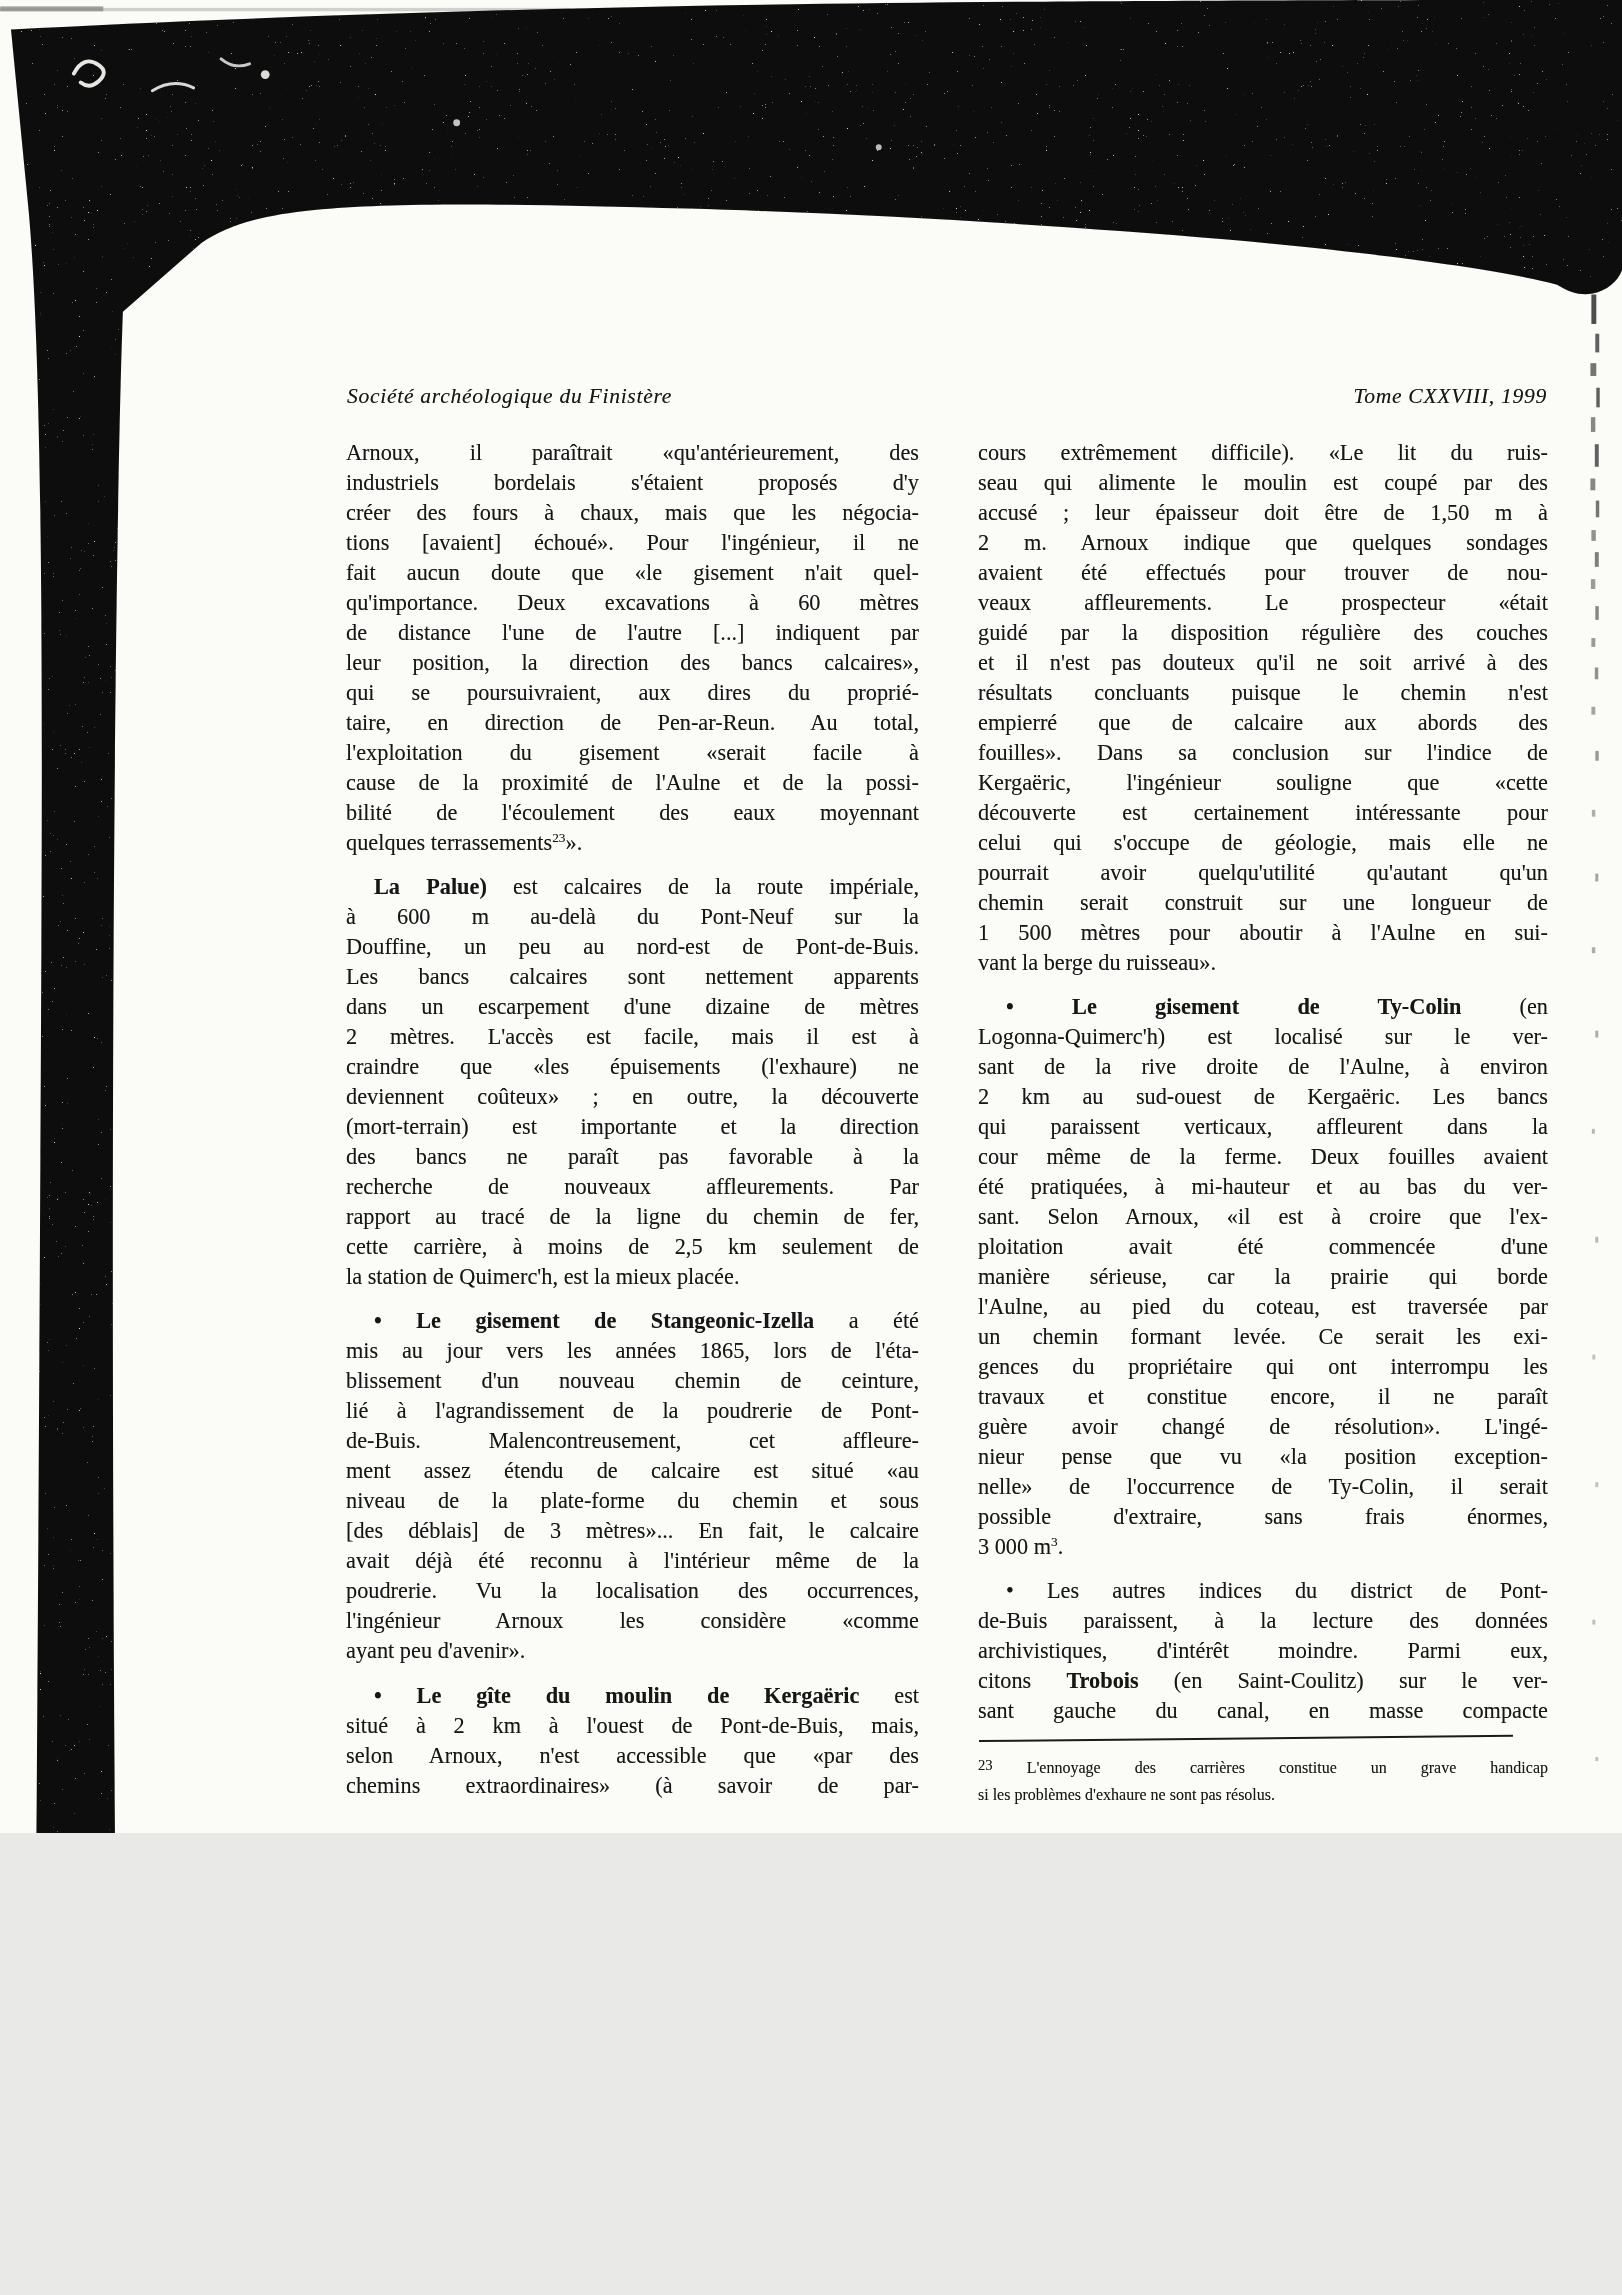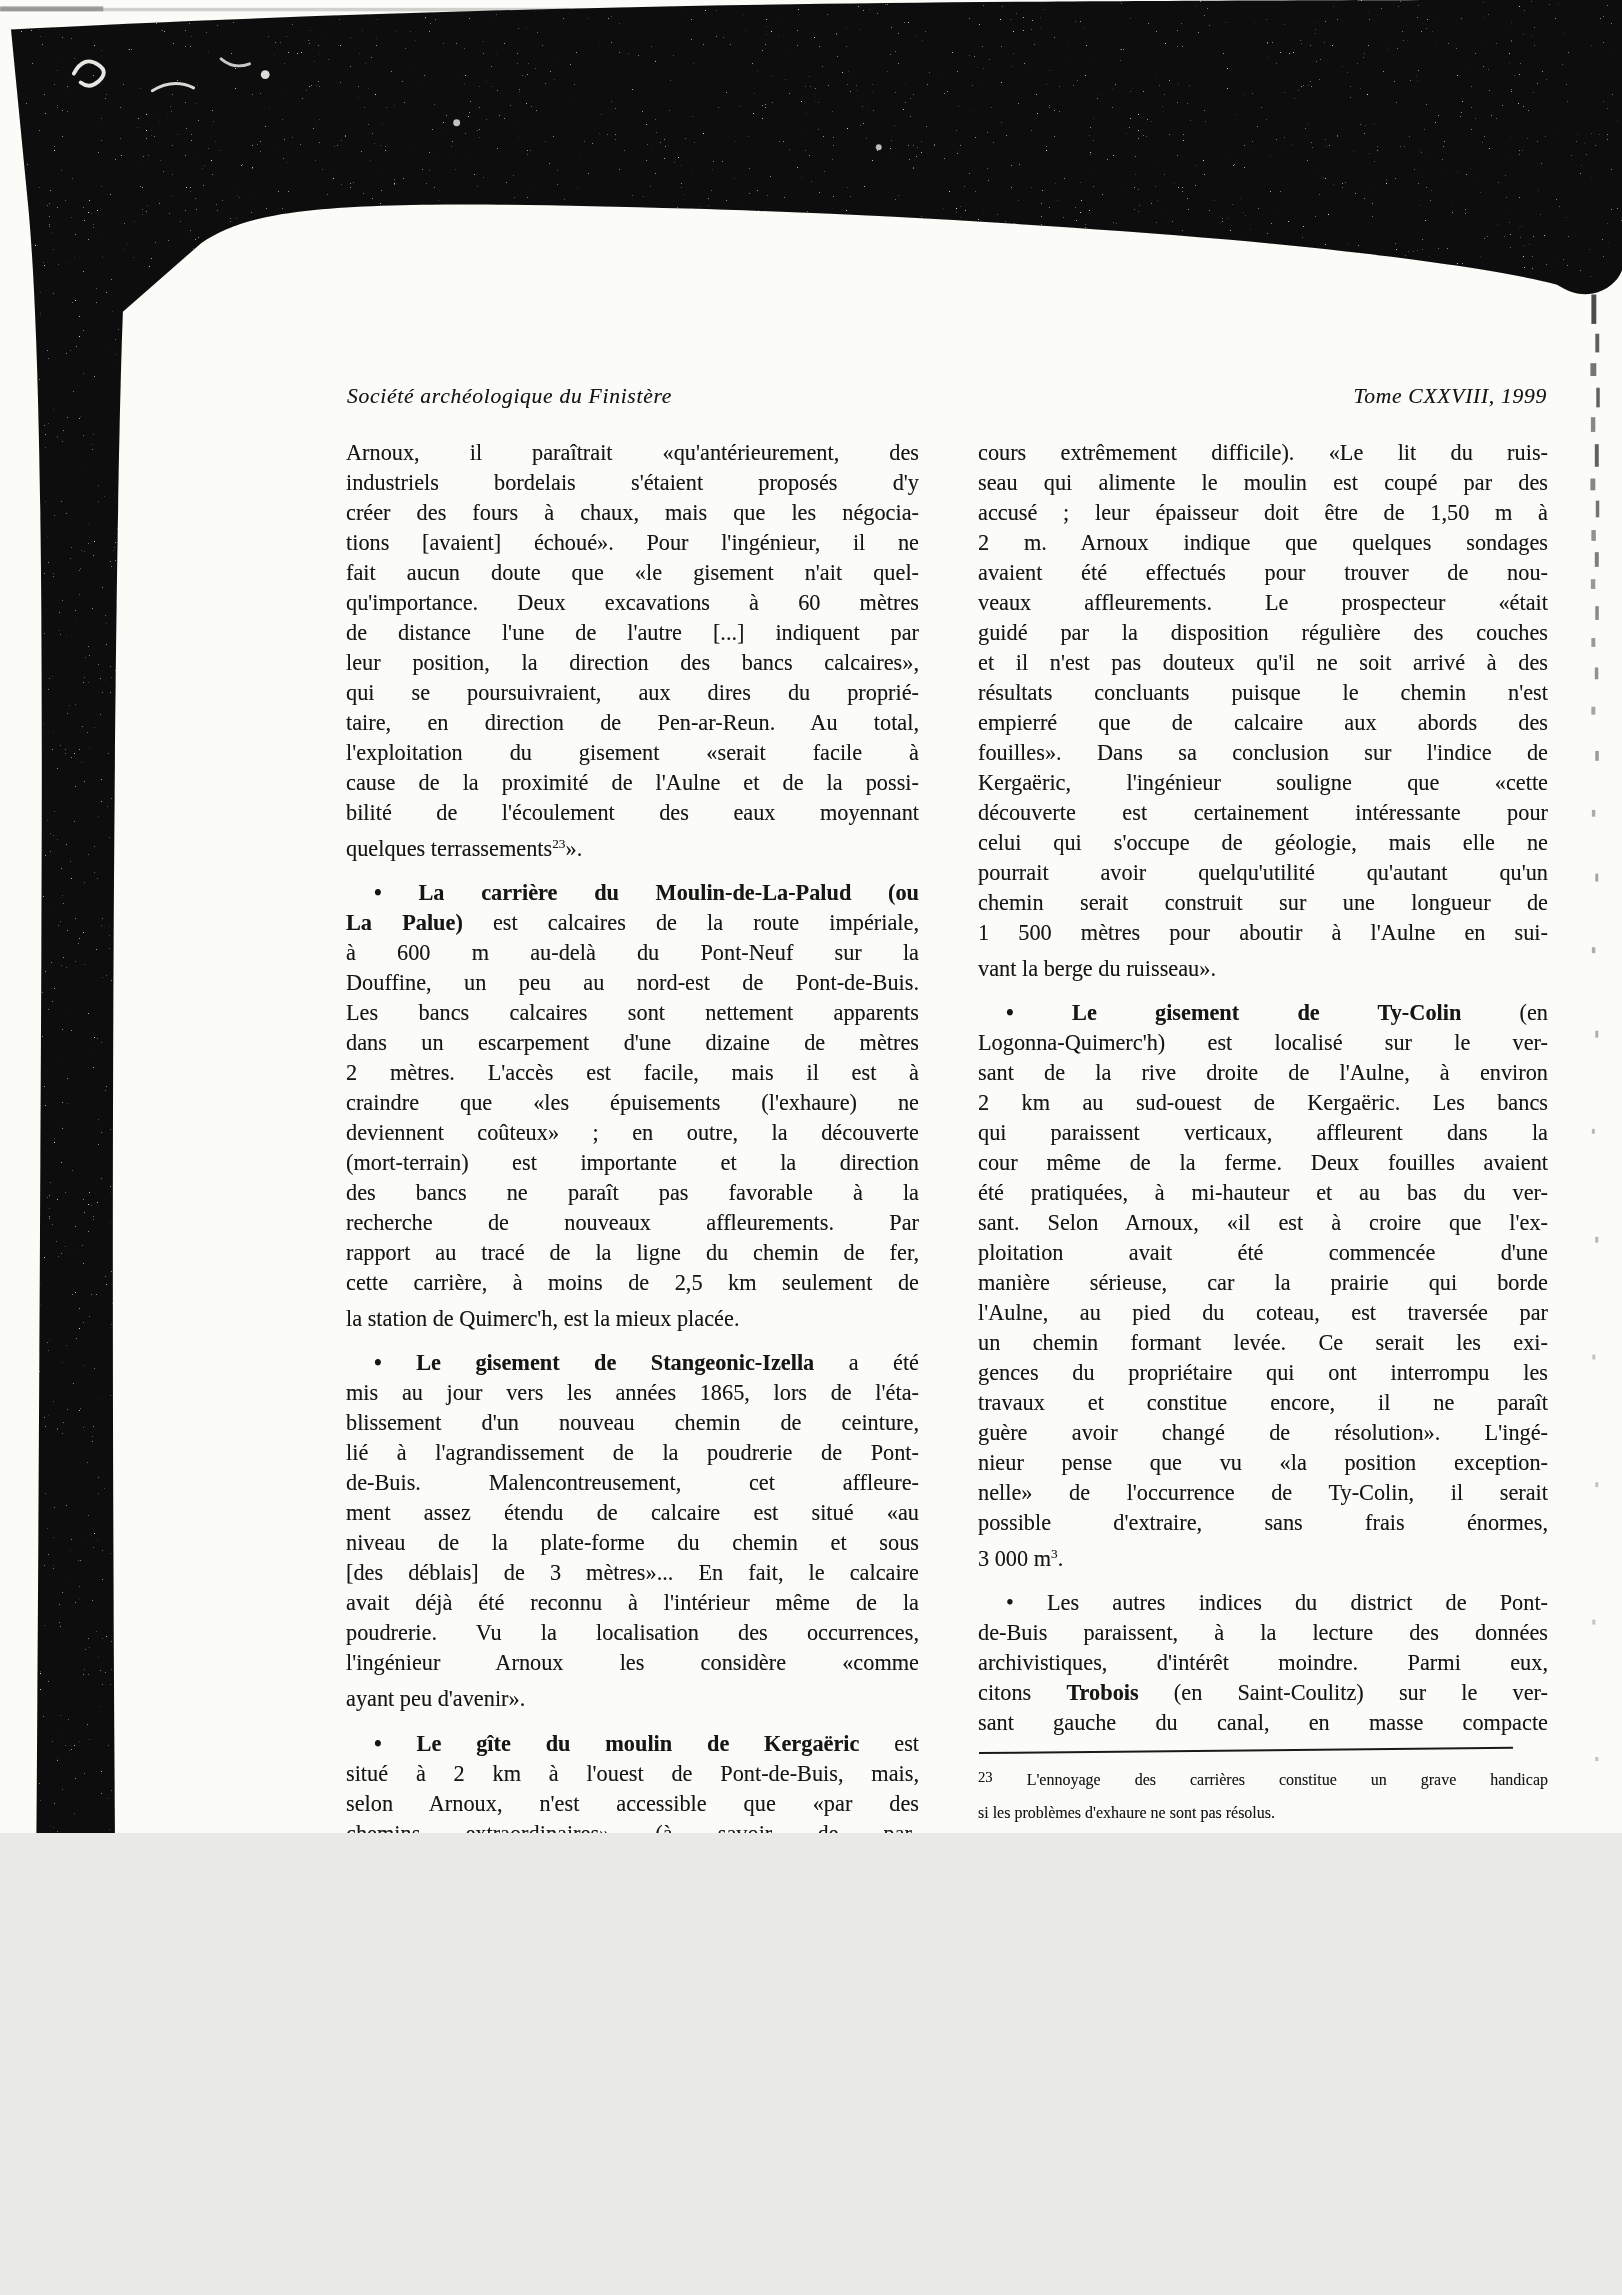--- a/index.html
+++ b/index.html
@@ -15,21 +15,21 @@
        text-shadow:0 0 0.5px rgba(20,20,20,.45);}
   .hdr-left{left:347px;top:384px;}
   .hdr-right{left:978px;width:569px;top:384px;text-align:right;}
   .col{position:absolute;top:438px;text-shadow:0 0 0.6px rgba(20,20,20,.38);}
   #col-left{left:346px;width:573px;}
   #col-right{left:978px;width:570px;}
   .para{margin-top:14.2px;}
   .para:first-child{margin-top:0;}
   .ln{height:30px;line-height:30px;font-size:22.3px;
       text-align:justify;text-align-last:justify;hyphens:none;overflow:visible;}
-  .ln.end{text-align-last:left;margin-top:6px;}
+  .ln.end{text-align-last:left;}
   .para.ind .ln:first-child{text-indent:28px;}
   .b{font-weight:bold;}
   .sup{font-size:60%;vertical-align:super;line-height:0;}
   .fnm{font-size:92%;vertical-align:3.4px;line-height:0;}
   .footnote{margin-top:13.7px;}
   .fn-rule{width:534px;border:0;border-top:2.5px solid #1a1a1a;margin:0 0 11.8px 1px;
            transform:rotate(-0.55deg);transform-origin:left center;}
   .footnote .ln{height:27.5px;line-height:27.5px;font-size:16px;}
   .pagenum{position:absolute;left:348px;top:1884px;font-size:23px;letter-spacing:1px;
            text-shadow:0 0 0.6px rgba(20,20,20,.38);}
@@ -139,21 +139,20 @@
           <div class="ln"><span>de distance l'une de l'autre [...] indiquent par</span></div>
           <div class="ln"><span>leur position, la direction des bancs calcaires»,</span></div>
           <div class="ln"><span>qui se poursuivraient, aux dires du proprié-</span></div>
           <div class="ln"><span>taire, en direction de Pen-ar-Reun. Au total,</span></div>
           <div class="ln"><span>l'exploitation du gisement «serait facile à</span></div>
           <div class="ln"><span>cause de la proximité de l'Aulne et de la possi-</span></div>
           <div class="ln"><span>bilité de l'écoulement des eaux moyennant</span></div>
           <div class="ln end"><span>quelques terrassements</span><span class="sup">23</span><span>».</span></div>
         </div>
         <div class="para ind">
-          <div class="ln"><span class="b">• La carrière du Moulin-de-La-Palud (ou</span></div>
           <div class="ln"><span class="b">La Palue)</span><span> est calcaires de la route impériale,</span></div>
           <div class="ln"><span>à 600 m au-delà du Pont-Neuf sur la</span></div>
           <div class="ln"><span>Douffine, un peu au nord-est de Pont-de-Buis.</span></div>
           <div class="ln"><span>Les bancs calcaires sont nettement apparents</span></div>
           <div class="ln"><span>dans un escarpement d'une dizaine de mètres</span></div>
           <div class="ln"><span>2 mètres. L'accès est facile, mais il est à</span></div>
           <div class="ln"><span>craindre que «les épuisements (l'exhaure) ne</span></div>
           <div class="ln"><span>deviennent coûteux» ; en outre, la découverte</span></div>
           <div class="ln"><span>(mort-terrain) est importante et la direction</span></div>
           <div class="ln"><span>des bancs ne paraît pas favorable à la</span></div>

